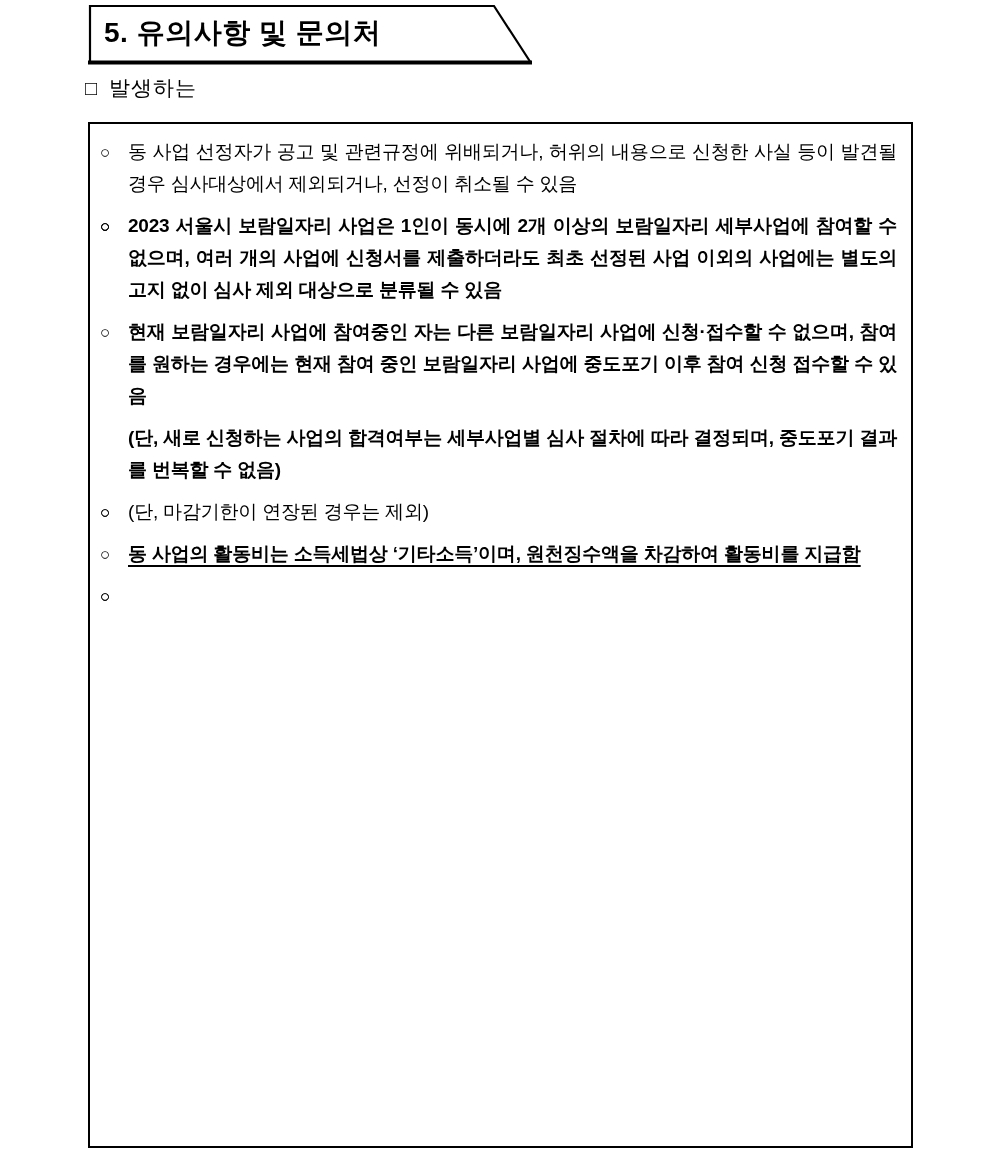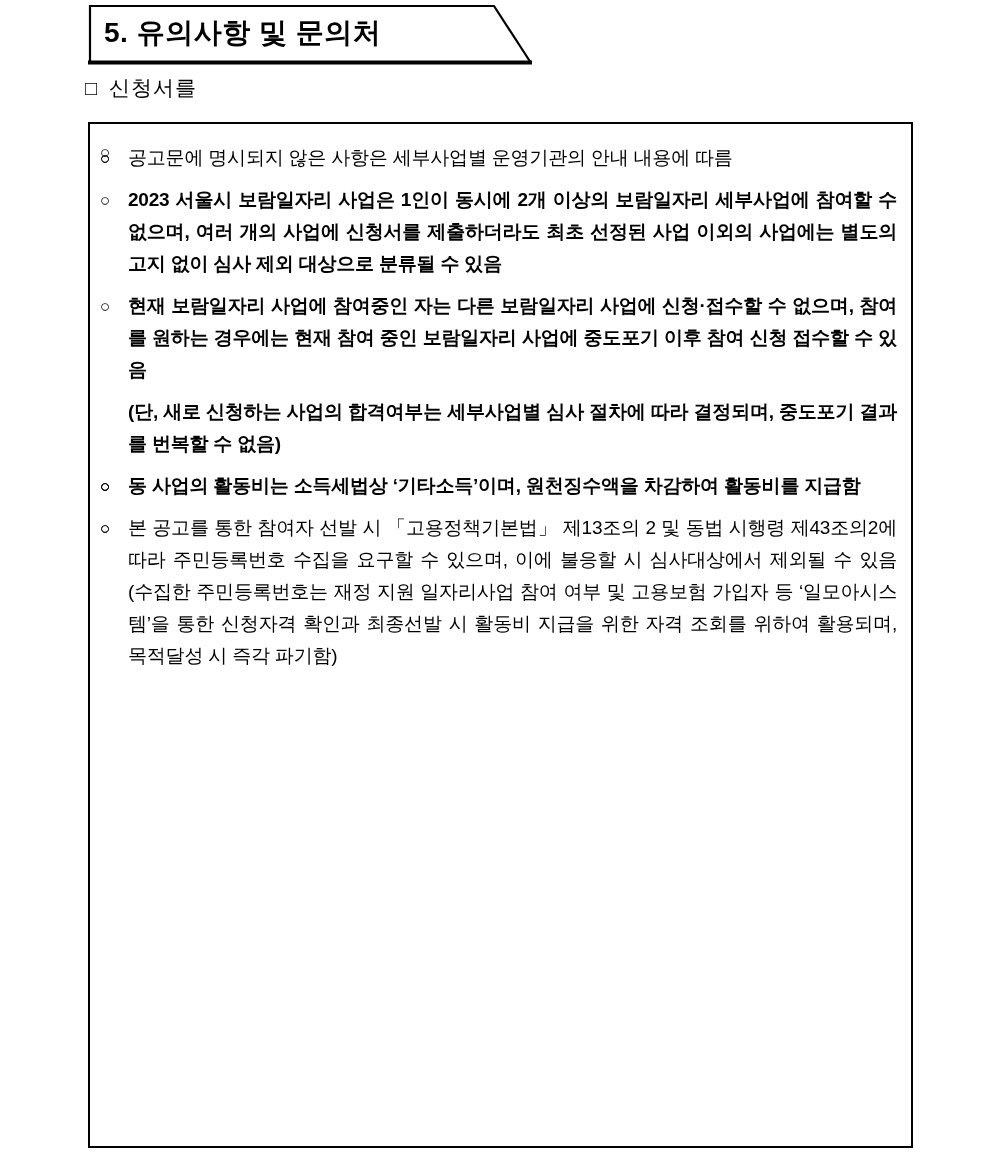--- a/index.html
+++ b/index.html
@@ -78,77 +78,81 @@
   .para:first-child { margin-top: 4px; }
   .bullet {
     position: absolute;
     left: 2px;
     top: 1px;
     font-size: 17px;
   }
   .style-bold { font-weight: 700; }
   .style-bold-underline { font-weight: 700; }
   .style-bold-underline .txt {
+    text-decoration: underline;
     text-underline-offset: 5px;
     text-decoration-thickness: 1.5px;
   }
 </style>
 </head>
 <body>
 
 <div class="page">
 
   <div class="banner">
     <svg width="446" height="62" viewBox="0 0 446 62">
       <path d="M2,59 L2,2 L406,2 L443,59" fill="none" stroke="#000000" stroke-width="2.2"></path>
       <line x1="0" y1="58.5" x2="444" y2="58.5" stroke="#000000" stroke-width="4"></line>
     </svg>
     <div class="banner-title">5. 유의사항 및 문의처</div>
   </div>
 
   <div class="subsection">
     <span class="square-marker">□</span>
-    <span>신청서를</span>
+    <span>발생하는</span>
   </div>
 
   <div class="notice-box" id="notice-items">
       <div class="para type-bullet style-normal">
     <span class="bullet">○</span>
+    <span class="txt">동 사업 선정자가 공고 및 관련규정에 위배되거나, 허위의 내용으로 신청한 사실 등이 발견될 경우 심사대상에서 제외되거나, 선정이 취소될 수 있음</span>
   </div>
       <div class="para type-bullet style-normal">
     <span class="bullet">○</span>
   </div>
       <div class="para type-bullet style-normal">
     <span class="bullet">○</span>
-    <span class="txt">공고문에 명시되지 않은 사항은 세부사업별 운영기관의 안내 내용에 따름</span>
   </div>
       <div class="para type-bullet style-bold">
     <span class="bullet">○</span>
     <span class="txt">2023 서울시 보람일자리 사업은 1인이 동시에 2개 이상의 보람일자리 세부사업에 참여할 수 없으며, 여러 개의 사업에 신청서를 제출하더라도 최초 선정된 사업 이외의 사업에는 별도의 고지 없이 심사 제외 대상으로 분류될 수 있음</span>
   </div>
       <div class="para type-bullet style-bold">
     <span class="bullet">○</span>
     <span class="txt">현재 보람일자리 사업에 참여중인 자는 다른 보람일자리 사업에 신청·접수할 수 없으며, 참여를 원하는 경우에는 현재 참여 중인 보람일자리 사업에 중도포기 이후 참여 신청 접수할 수 있음</span>
   </div>
       <div class="para type-subnote style-bold">
     
     <span class="txt">(단, 새로 신청하는 사업의 합격여부는 세부사업별 심사 절차에 따라 결정되며, 중도포기 결과를 번복할 수 없음)</span>
   </div>
       <div class="para type-bullet style-normal">
     <span class="bullet">○</span>
   </div>
       <div class="para type-bullet style-normal">
     <span class="bullet">○</span>
   </div>
+      <div class="para type-subnote style-normal">
+    
+    <span class="txt">(단, 마감기한이 연장된 경우는 제외)</span>
+  </div>
       <div class="para type-bullet style-bold-underline">
     <span class="bullet">○</span>
     <span class="txt">동 사업의 활동비는 소득세법상 ‘기타소득’이며, 원천징수액을 차감하여 활동비를 지급함</span>
   </div>
       <div class="para type-bullet style-normal">
     <span class="bullet">○</span>
   </div>
       <div class="para type-bullet style-normal">
     <span class="bullet">○</span>
-    <span class="txt">본 공고를 통한 참여자 선발 시 「고용정책기본법」 제13조의 2 및 동법 시행령 제43조의2에 따라 주민등록번호 수집을 요구할 수 있으며, 이에 불응할 시 심사대상에서 제외될 수 있음 (수집한 주민등록번호는 재정 지원 일자리사업 참여 여부 및 고용보험 가입자 등 ‘일모아시스템’을 통한 신청자격 확인과 최종선발 시 활동비 지급을 위한 자격 조회를 위하여 활용되며, 목적달성 시 즉각 파기함)</span>
   </div>
     </div>
 
 </div>
 
 </body></html>

